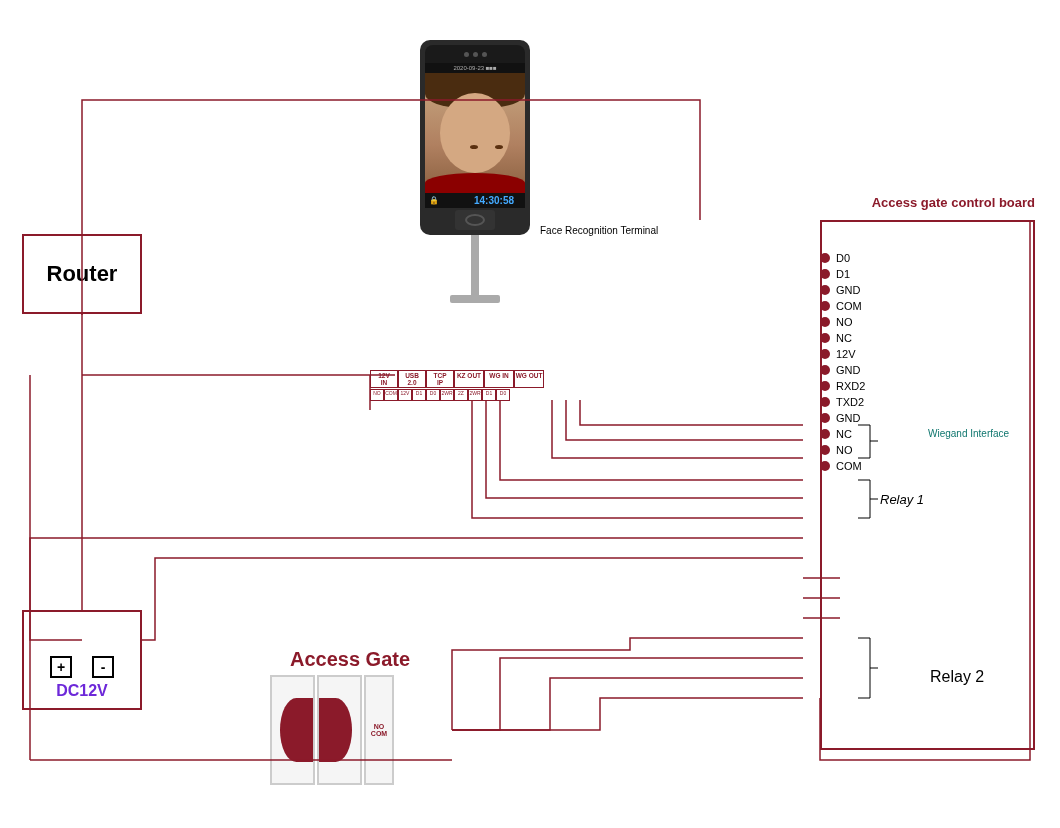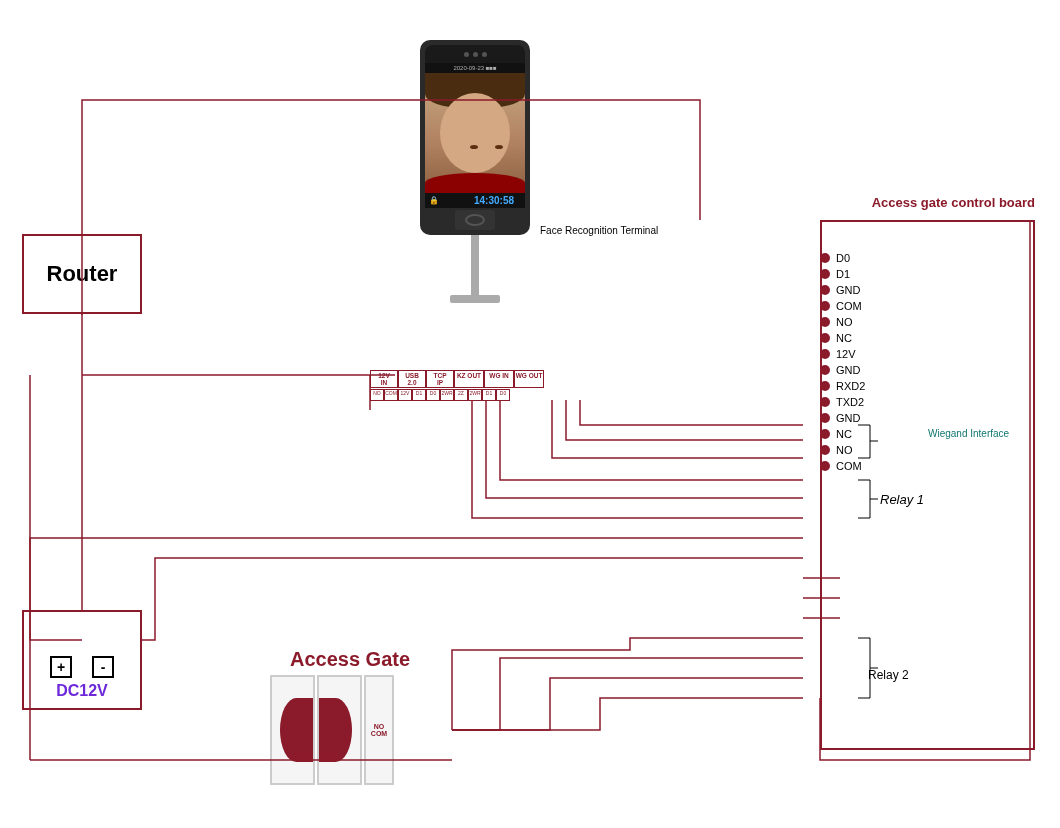--- a/index.html
+++ b/index.html
@@ -469,21 +469,21 @@
         <div class="t-dot"></div>
         <div class="t-label">COM</div>
       </div>
     </div>
   </div>
 
   <div style="position:absolute;left:928px;top:428px;font-size:10px;color:#0f766e;">Wiegand Interface</div>
 
   <div style="position:absolute;left:880px;top:492px;font-size:13px;color:#000;font-style:italic;">Relay 1</div>
 
-  <div style="position:absolute;left:868px;top:668px;font-size:12px;color:#000;">Relay 2</div>
+  <div style="position:absolute;left:930px;top:668px;font-size:16px;color:#000;">Relay 2</div>
 
   <div class="battery-box">
     <div class="battery-terminals">
       <div class="battery-plus">+</div>
       <div class="battery-minus">-</div>
     </div>
     <div class="battery-label">DC12V</div>
   </div>
 
   <div class="access-gate-label">Access Gate</div>

